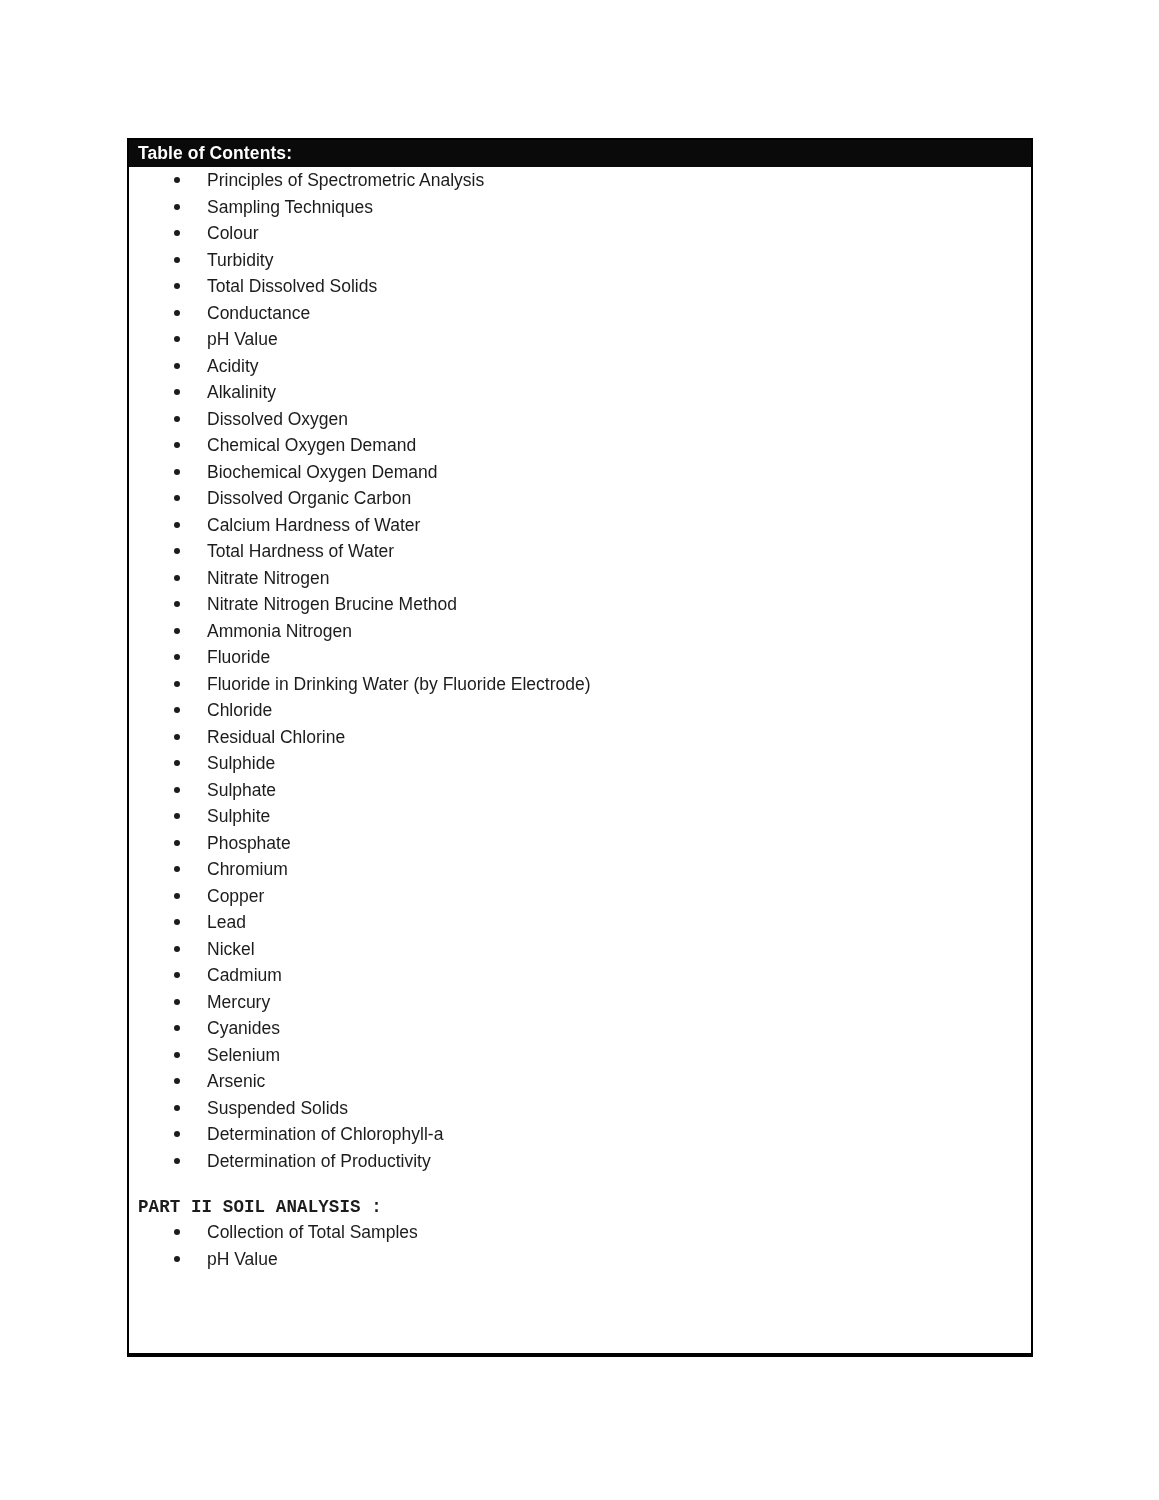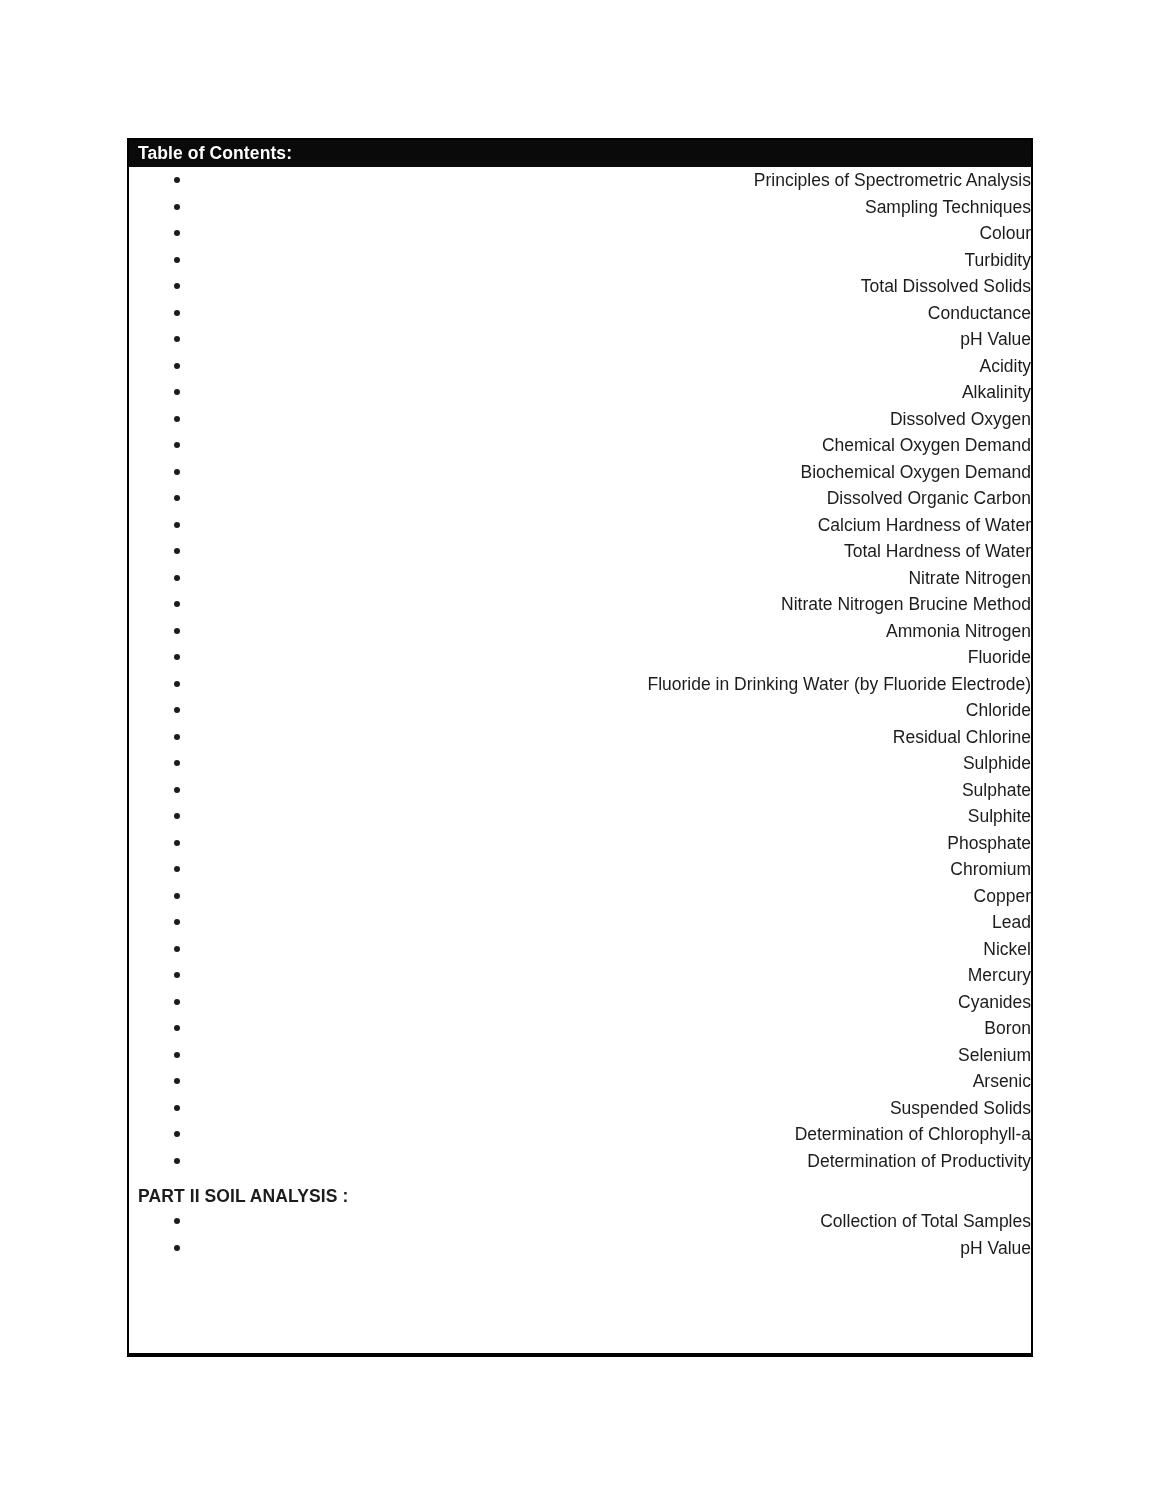--- a/index.html
+++ b/index.html
@@ -47,36 +47,36 @@
   }
   h2.section-heading {
     font-size: 17.5px;
     font-weight: bold;
     color: var(--body-text);
     margin: 5px 0 1px 9px;
     line-height: 21px;
     letter-spacing: 0.1px;
   }
   section.part-2 h2.section-heading {
-    margin-top: 12px;
+    margin-top: 23px;
+    font-family: Liberation Mono, monospace;
   }
   ul.toc-list {
     list-style: none;
     margin: 0;
     padding: 0;
   }
   ul.toc-list li {
     position: relative;
     margin-left: 43px;
     padding-left: 35px;
     font-size: 17.5px;
     color: var(--body-text);
     line-height: 26.5px;
     white-space: nowrap;
-    text-align: right;
   }
   ul.toc-list li .bullet {
     position: absolute;
     left: 2px;
     top: 10px;
     width: 6px;
     height: 6px;
     border-radius: 50%;
     background: var(--body-text);
   }
@@ -115,23 +115,23 @@
             <li><span class="bullet"></span><span>Chloride</span></li>
             <li><span class="bullet"></span><span>Residual Chlorine</span></li>
             <li><span class="bullet"></span><span>Sulphide</span></li>
             <li><span class="bullet"></span><span>Sulphate</span></li>
             <li><span class="bullet"></span><span>Sulphite</span></li>
             <li><span class="bullet"></span><span>Phosphate</span></li>
             <li><span class="bullet"></span><span>Chromium</span></li>
             <li><span class="bullet"></span><span>Copper</span></li>
             <li><span class="bullet"></span><span>Lead</span></li>
             <li><span class="bullet"></span><span>Nickel</span></li>
+            <li><span class="bullet"></span><span>Cadmium</span></li>
             <li><span class="bullet"></span><span>Mercury</span></li>
             <li><span class="bullet"></span><span>Cyanides</span></li>
-            <li><span class="bullet"></span><span>Boron</span></li>
             <li><span class="bullet"></span><span>Selenium</span></li>
             <li><span class="bullet"></span><span>Arsenic</span></li>
             <li><span class="bullet"></span><span>Suspended Solids</span></li>
             <li><span class="bullet"></span><span>Determination of Chlorophyll-a</span></li>
             <li><span class="bullet"></span><span>Determination of Productivity</span></li>
           </ul>
       </section>
       <section class="part-2">
         <h2 class="section-heading">PART II SOIL ANALYSIS :</h2>
         <ul class="toc-list">

